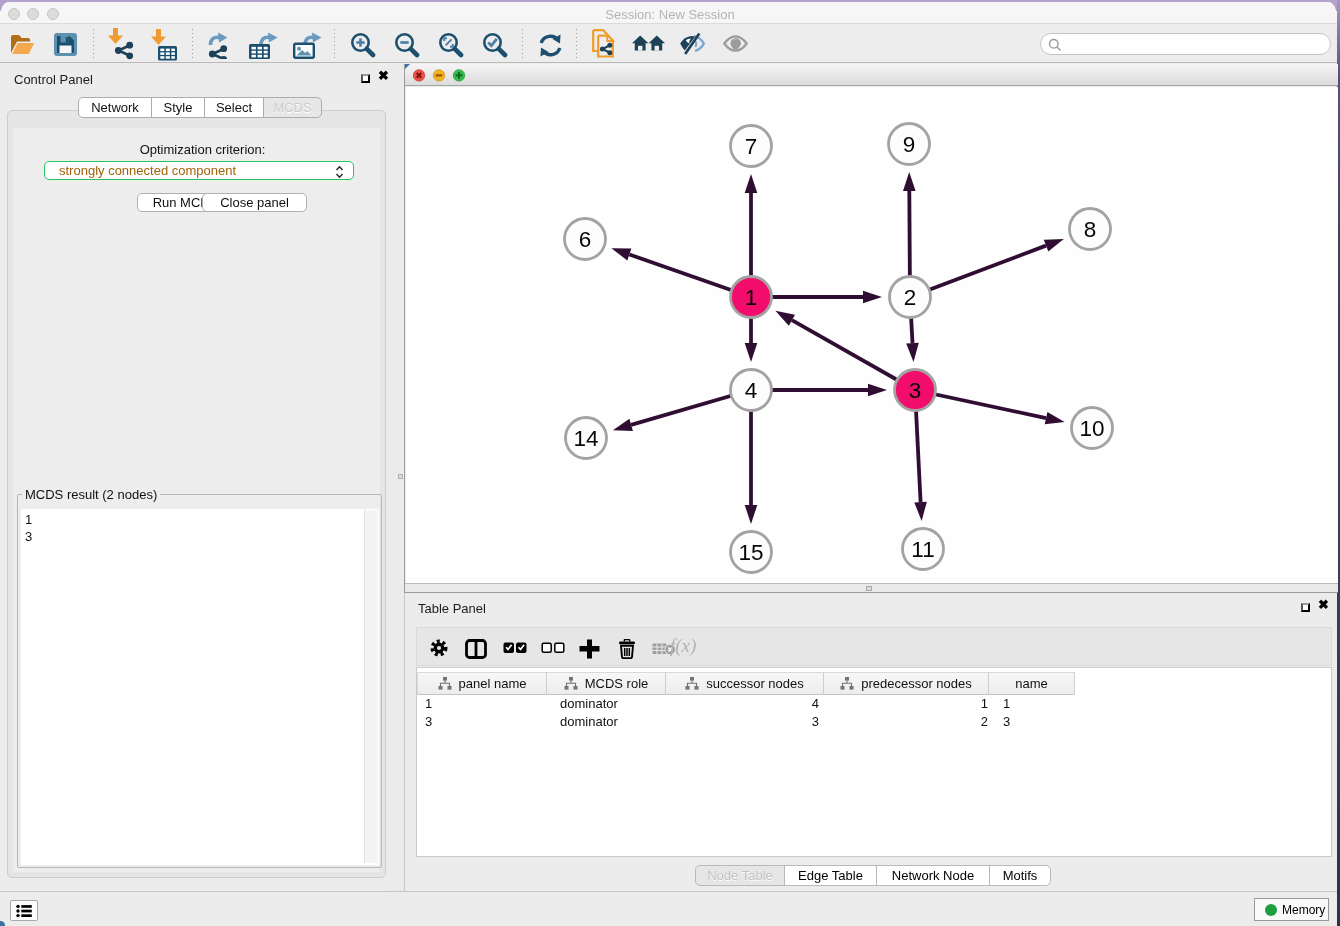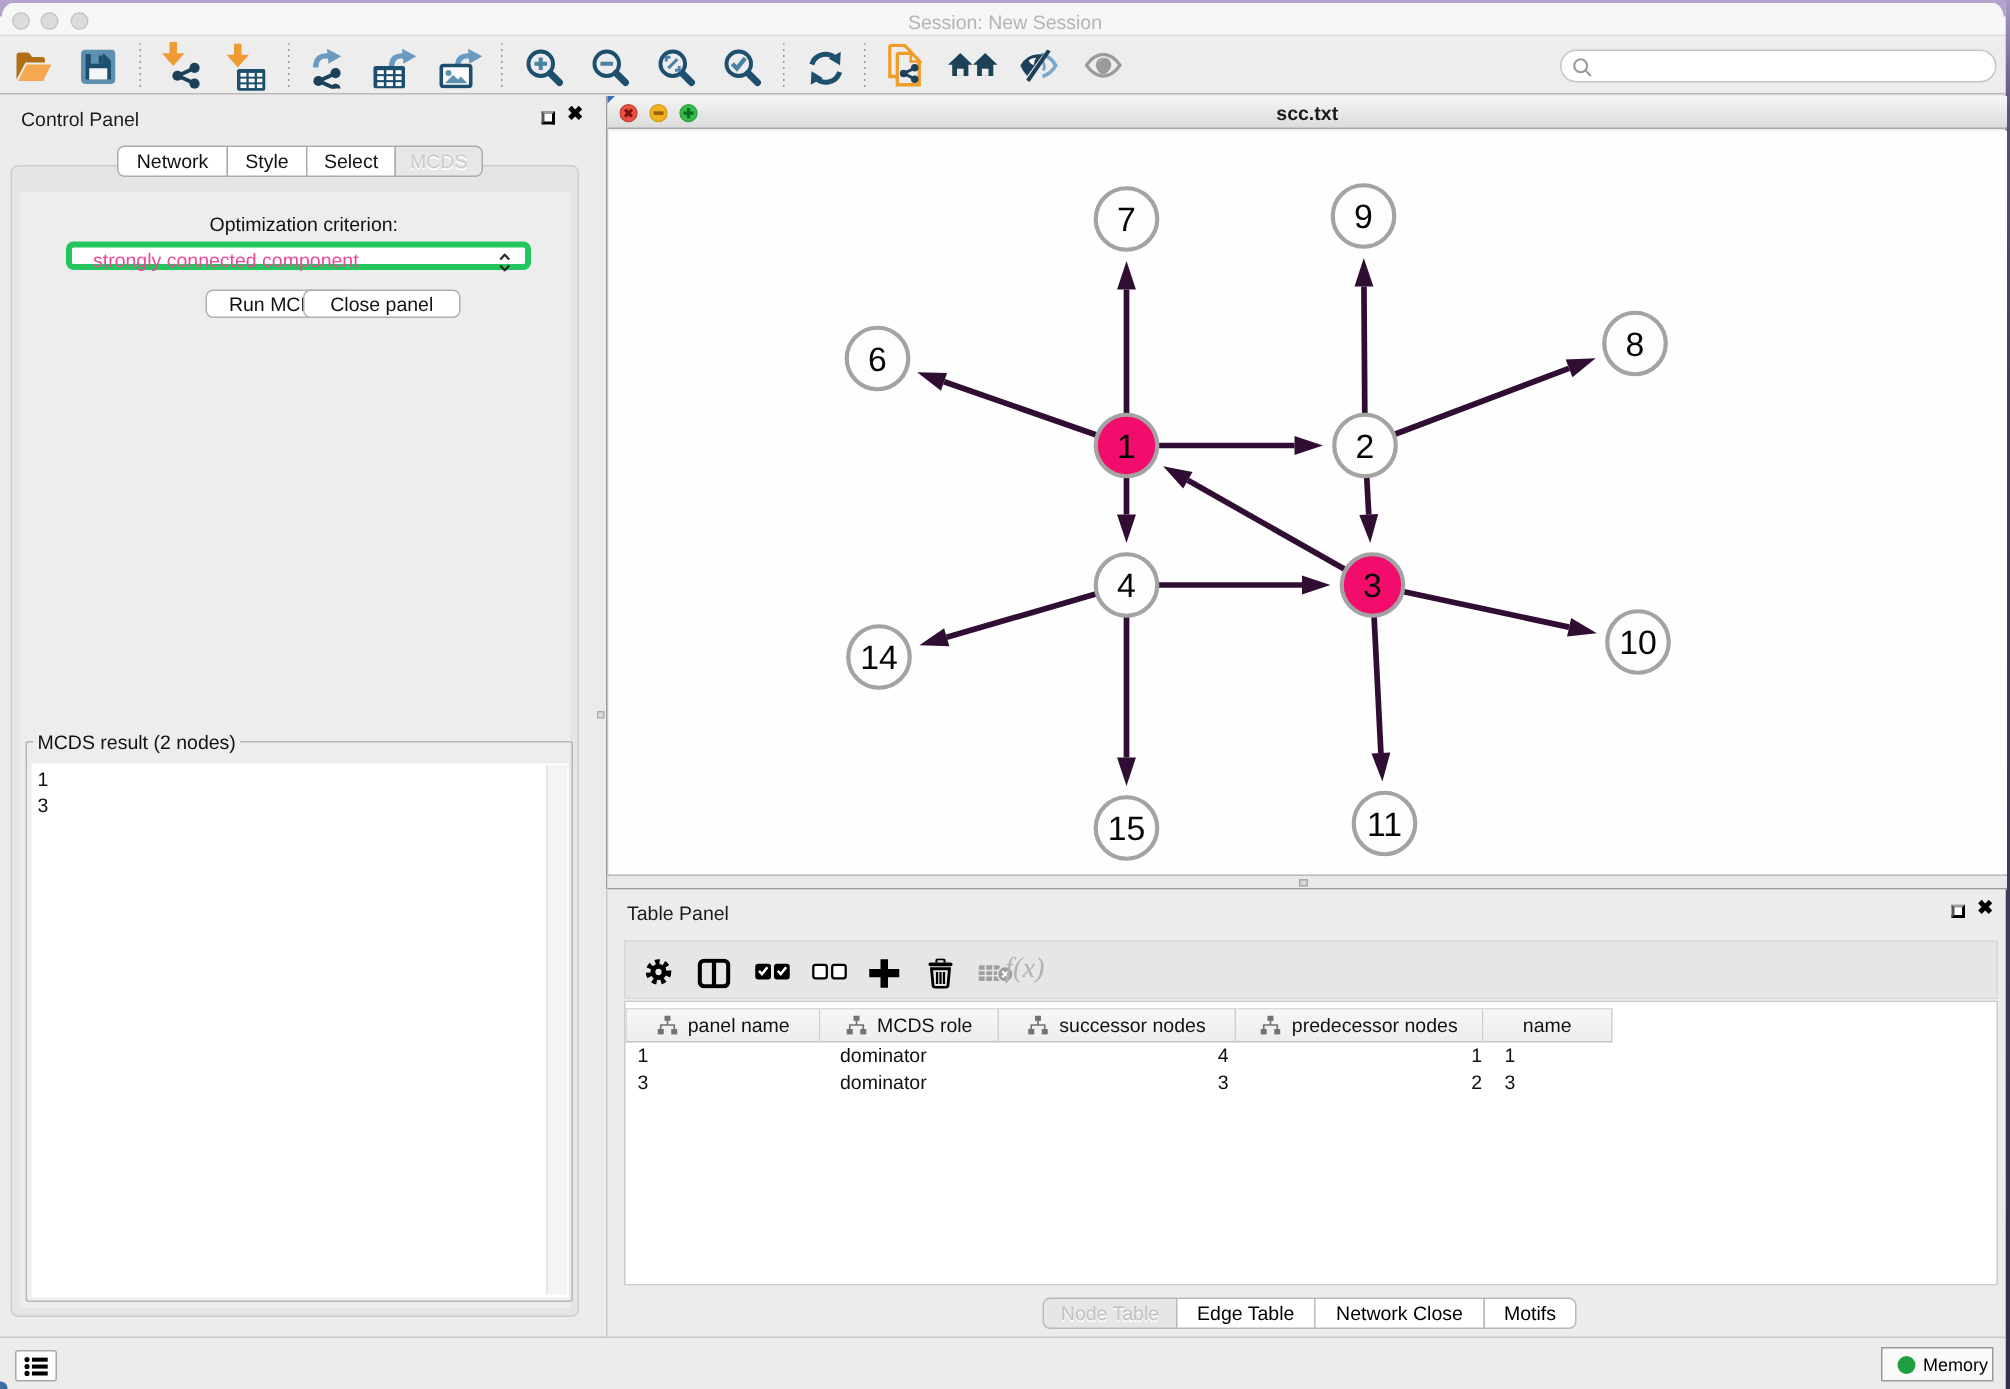--- a/index.html
+++ b/index.html
@@ -252,21 +252,21 @@
   <div class="paneltitle" style="position:absolute;left:14px;top:8px;">Control Panel</div>
   <div class="floatbtn" style="left:361px;top:10px;"></div>
   <div class="closex" style="left:378px;top:4px;">✖</div>
   <div class="tab" style="left:78px;width:74px;border-radius:5px 0 0 5px;">Network</div>
   <div class="tab" style="left:151px;width:54px;">Style</div>
   <div class="tab" style="left:204px;width:60px;">Select</div>
   <div class="tab" style="left:263px;width:59px;background:#e7e7e7;color:#cbcbcb;text-shadow:0 1px 0 #fff;border-radius:0 5px 5px 0;">MCDS</div>
   <div id="cpbox">
     <div id="cpinner">
       <div style="position:absolute;left:6px;top:14px;width:367px;text-align:center;font-size:13px;color:#111;">Optimization criterion:</div>
-      <div style="position:absolute;left:31px;top:33px;width:310px;height:19px;background:#fff;border:4px solid #22c55e;border-radius:5px;font-size:13px;color:#ec4899;line-height:17px;padding-left:14px;">strongly connected component
+      <div style="position:absolute;left:31px;top:33px;width:310px;height:19px;background:#fff;border:1px solid #22c55e;border-radius:5px;font-size:13px;color:#a16207;line-height:17px;padding-left:14px;">strongly connected component
         <svg style="position:absolute;right:9px;top:3.5px;" width="9" height="12" viewBox="0 0 9 12">
             <path d="M1.5 4 L4.5 0.8 L7.5 4 M1.5 8 L4.5 11.2 L7.5 8" stroke="#2b2b2b" stroke-width="1.5" fill="none"></path>
           </svg>
       </div>
       <div class="btn" style="left:80px;top:65px;width:97px;height:19px;line-height:17px;margin-left:44px;">Run MCDS</div>
       <div class="btn" style="left:189px;top:65px;width:105px;height:19px;line-height:17px;">Close panel</div>
       <div id="mcdsfs">
         <div style="position:absolute;left:4px;top:-8px;background:#ededed;font-size:13px;color:#111;padding:0 3px;">MCDS result (2 nodes)</div>
         <div id="mcdstext">
           <div style="position:absolute;left:4px;top:2px;font-size:13px;color:#111;line-height:17px;">1<br>3</div>
@@ -284,21 +284,20 @@
   <div id="nettitle">
     <div id="corntri"></div>
     <svg style="position:absolute;left:8px;top:5px;" width="58" height="13" viewBox="0 0 58 13">
       <circle cx="6" cy="6.4" r="5.7" fill="#ee4f44" stroke="#c24036" stroke-width="0.8"></circle>
       <path d="M3.7,4.1 L8.3,8.7 M8.3,4.1 L3.7,8.7" stroke="#7c150e" stroke-width="2.1"></path>
       <circle cx="26" cy="6.4" r="5.7" fill="#f3b21d" stroke="#d09a16" stroke-width="0.8"></circle>
       <rect x="22.7" y="5.2" width="6.6" height="2.4" fill="#985f11"></rect>
       <circle cx="46" cy="6.4" r="5.7" fill="#37bb4e" stroke="#2aa23e" stroke-width="0.8"></circle>
       <path d="M46,3 V9.8 M42.6,6.4 H49.4" stroke="#0d6e1f" stroke-width="2.1"></path>
     </svg>
-    <div style="position:absolute;left:0;top:4px;width:933px;text-align:center;font-size:13px;font-weight:bold;color:#1a1a1a;">scc.txt</div>
   </div>
   <div id="netcanvas">
   <svg width="932" height="496" viewBox="405 87 932 496">
     <g stroke="#300e33" stroke-width="3.8">
       <line x1="750" y1="297" x2="750.0" y2="193.0"></line>
       <line x1="750" y1="297" x2="628.4" y2="254.5"></line>
       <line x1="750" y1="297" x2="862.0" y2="297.0"></line>
       <line x1="750" y1="297" x2="750.0" y2="343.0"></line>
       <line x1="909" y1="297" x2="908.3" y2="191.0"></line>
       <line x1="909" y1="297" x2="1045.0" y2="245.6"></line>
@@ -472,21 +471,21 @@
     <div class="td" style="left:471px;width:100px;top:27px;text-align:right;">1</div>
     <div class="td" style="left:586px;top:27px;">1</div>
     <div class="td" style="left:8px;top:45px;">3</div>
     <div class="td" style="left:143px;top:45px;">dominator</div>
     <div class="td" style="left:302px;width:100px;top:45px;text-align:right;">3</div>
     <div class="td" style="left:471px;width:100px;top:45px;text-align:right;">2</div>
     <div class="td" style="left:586px;top:45px;">3</div>
   </div>
   <div class="btab" style="left:290px;width:90px;border-radius:5px 0 0 5px;background:#e6e6e6;color:#c2c2c2;text-shadow:0 1px 0 #fdfdfd;">Node Table</div>
   <div class="btab" style="left:379px;width:93px;">Edge Table</div>
-  <div class="btab" style="left:471px;width:114px;">Network Close</div>
+  <div class="btab" style="left:471px;width:114px;">Network Node</div>
   <div class="btab" style="left:584px;width:62px;border-radius:0 5px 5px 0;">Motifs</div>
 </div>
 
 <div class="abs" id="statusbar">
   <div id="listbtn">
     <svg style="position:absolute;left:5px;top:3px;" width="16" height="14" viewBox="0 0 16 14">
       <g fill="#000">
         <circle cx="2" cy="2.4" r="1.7"></circle>
           <rect x="5.3" y="1.1" width="10.5" height="2.7"></rect>
         <circle cx="2" cy="7" r="1.7"></circle>

